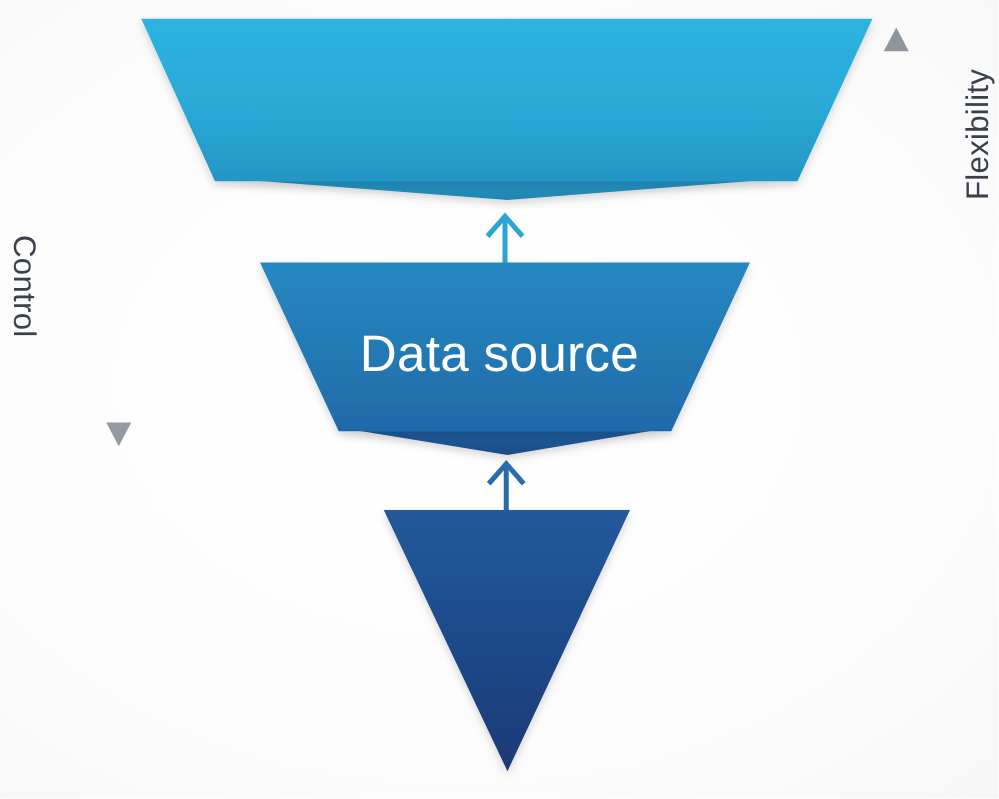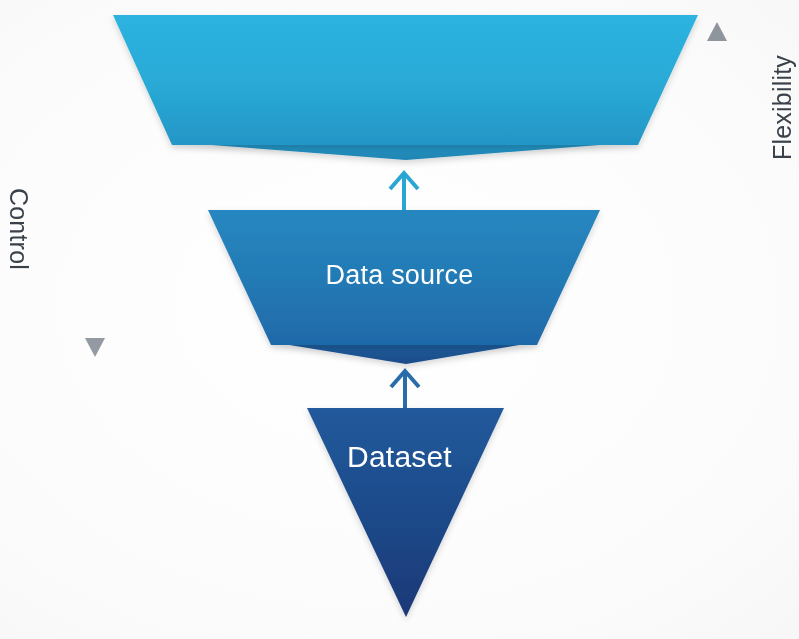--- a/index.html
+++ b/index.html
@@ -38,21 +38,21 @@
     pointer-events: none;
   }
   #label-report {
     left: 0; right: 0;
     top: 62px;
     font-size: 35px;
   }
   #label-datasource {
     left: 0; right: 0;
     top: 260px;
-    font-size: 27px;
+    font-size: 41px;
   }
   #label-dataset {
     left: 0; right: 0;
     top: 440px;
     font-size: 30px;
   }
   .axis-label {
     position: absolute;
     color: #3a414a;
     font-family: "Liberation Sans", sans-serif;
@@ -151,19 +151,18 @@
 
     <g>
       <line x1="717" y1="35" x2="717" y2="358" stroke="url(#grad-axis-right)" stroke-width="4"></line>
       <polygon points="707,41 727,41 717,22" fill="#8f959c"></polygon>
     </g>
   </svg>
 
 
   <div class="shape-label" id="label-datasource">Data source</div>
 
-  <div class="shape-label" id="label-dataset">Dataset</div>
 
   <div class="axis-label" id="label-control">Control</div>
 
   <div class="axis-label" id="label-flexibility">Flexibility</div>
 
 </div>
 
 </body></html>

